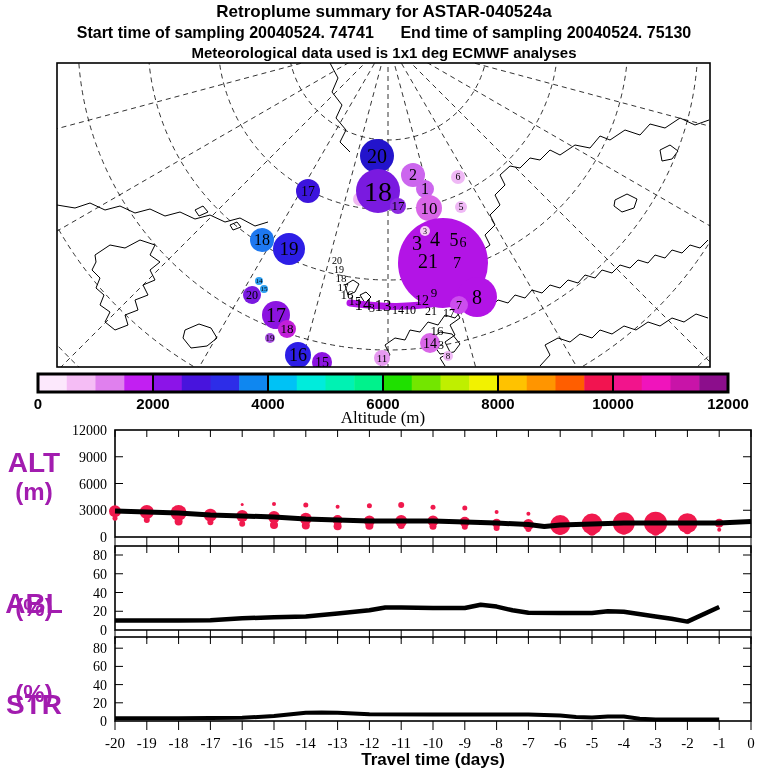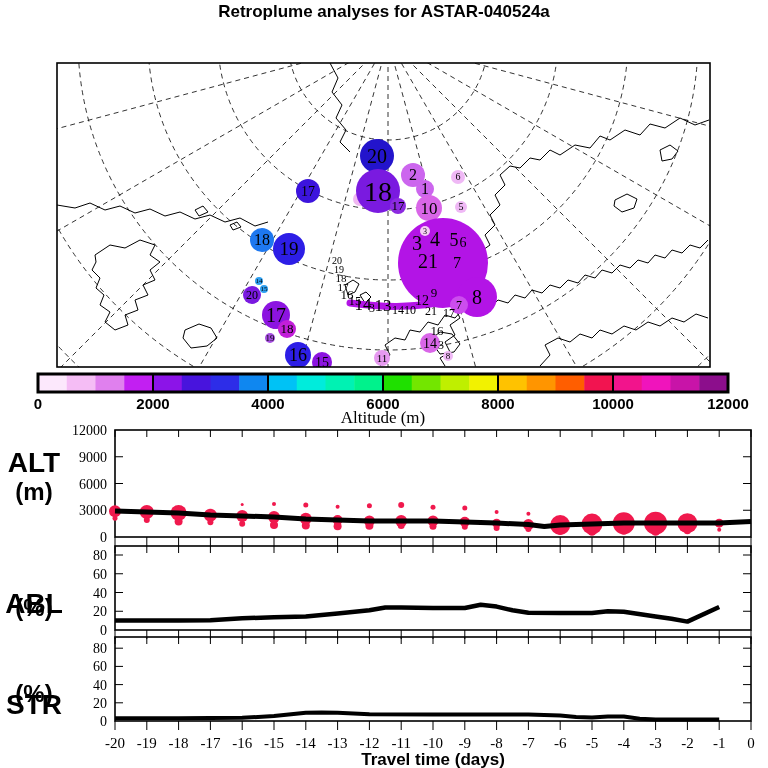--- a/index.html
+++ b/index.html
@@ -3,31 +3,33 @@
 <meta charset="utf-8">
 <style>
   html,body{margin:0;padding:0;background:#fff;}
   .page{position:relative;width:768px;height:768px;background:#fff;overflow:hidden;
         font-family:"Liberation Sans",sans-serif;}
   .title{position:absolute;left:0;width:768px;text-align:center;font-weight:bold;color:#000;}
   .t1{top:2px;font-size:17px;}
   .t2{top:24px;font-size:16px;white-space:pre;}
   .t3{top:44px;font-size:15px;}
   svg#chart{position:absolute;left:0;top:0;}
-  .sidelab{position:absolute;left:0;width:68px;text-align:center;font-weight:bold;color:#000000;line-height:1;}
+  .sidelab{position:absolute;left:0;width:68px;text-align:center;font-weight:bold;color:#a21caf;line-height:1;}
   .big{font-size:28px;}
   .unit{font-size:24px;}
   .xtitle{position:absolute;left:115px;width:636px;top:750px;text-align:center;
           font-weight:bold;font-size:17px;color:#000;}
 </style>
 </head>
 <body>
 
 <div class="page">
-  <div class="title t1">Retroplume analyses for ASTAR-040524a</div>
+  <div class="title t1">Retroplume summary for ASTAR-040524a</div>
+  <div class="title t2">Start time of sampling 20040524. 74741      End time of sampling 20040524. 75130</div>
+  <div class="title t3">Meteorological data used is 1x1 deg ECMWF analyses</div>
 
   <svg id="chart" width="768" height="768" viewBox="0 0 768 768">
       <defs>
         <clipPath id="mc">
           <rect x="57" y="63" width="653" height="304"></rect>
         </clipPath>
       </defs>
       <g clip-path="url(#mc)">
         <rect x="57" y="63" width="653" height="304" fill="#fff"></rect>
         <circle cx="388" cy="40" r="100" fill="none" stroke="#000" stroke-width="0.8" stroke-dasharray="5 4"></circle>

